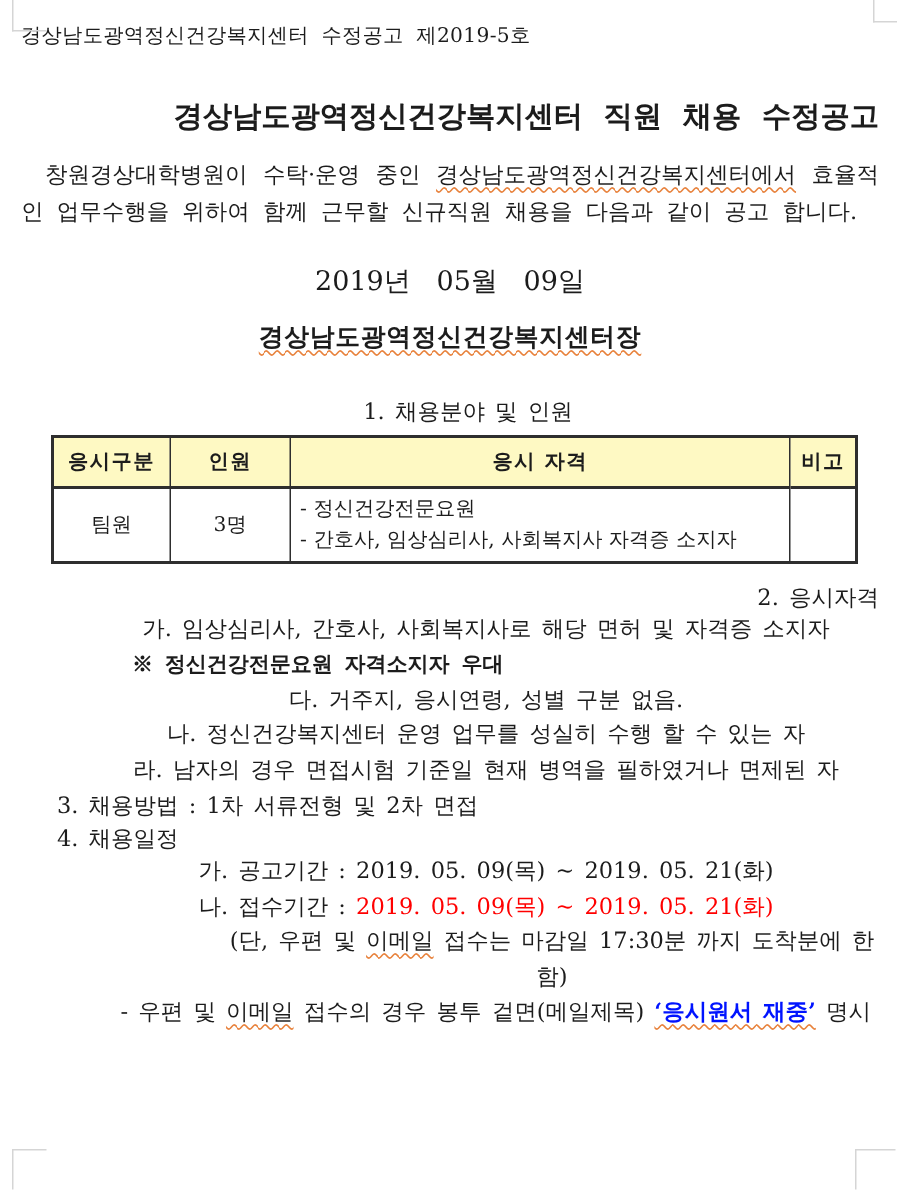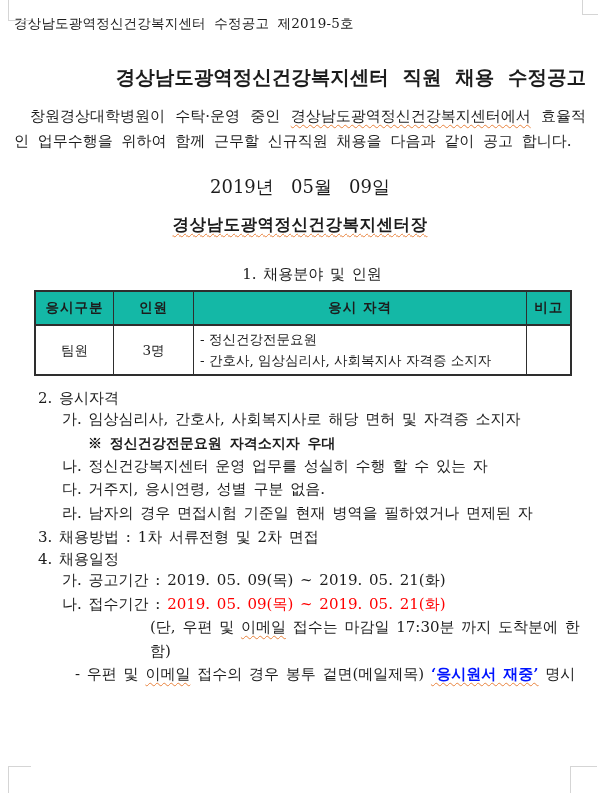--- a/index.html
+++ b/index.html
@@ -24,30 +24,30 @@
   .title{margin-top:31px;text-align:right;font-weight:bold;font-size:19.5px;word-spacing:7px;}
   .intro{margin-top:13px;font-size:15px;line-height:25px;text-align:justify;text-indent:16px;word-spacing:4px;}
   .date{margin-top:21px;text-align:center;font-size:18px;white-space:pre;}
   .sign{margin-top:15px;text-align:center;font-size:16.5px;font-weight:bold;letter-spacing:.5px;}
 
   .h-num{font-size:15px;padding-left:24px;word-spacing:2px;}
   .h1{margin-top:29px;text-align:center;}
 
   table.roster{margin:6px 0 0 20px;border-collapse:collapse;width:538px;font-size:13.5px;table-layout:fixed;border:2px solid #2e2e2e;}
   .roster th,.roster td{border:1px solid #2e2e2e;}
-  .roster th{background:#14b8a6;font-weight:bold;height:30px;font-size:13.5px;letter-spacing:1px;}
+  .roster th{background:#fef9c3;font-weight:bold;height:30px;font-size:13.5px;letter-spacing:1px;}
   .roster td{height:46px;}
   td.cat,td.cnt{text-align:center;vertical-align:middle;line-height:20px;padding:0 4px;}
   td.qual{padding:1px 6px;vertical-align:middle;}
   td.qual div{line-height:21px;white-space:nowrap;overflow:hidden;}
   .roster th{border-bottom-width:2px;}
 
-  .h2{margin-top:13px;}
+  .h2{margin-top:13px;text-align:right;}
   .h3,.h4{margin-top:3px;}
-  .li{padding-left:48px;font-size:15px;line-height:23.5px;word-spacing:2px;}
+  .li{padding-left:48px;font-size:15px;line-height:23.5px;word-spacing:2px;text-align:center;}
   .note{padding-left:74px;font-size:14px;font-weight:bold;line-height:23px;word-spacing:3px;}
   .sub{padding-left:136px;}
   .dash{padding-left:61px;}
 
   .red{color:#ff0000;}
   .blue{color:#0014ff;font-weight:bold;}
   .sq{text-decoration-line:underline;text-decoration-style:wavy;text-decoration-color:#e8823c;text-decoration-thickness:1px;text-underline-offset:3px;}
 </style>
 </head>
 <body>
@@ -95,22 +95,22 @@
           <div>- 간호사, 임상심리사, 사회복지사 자격증 소지자</div>
         </td>
         <td class="cat"></td>
       </tr>
     </tbody>
   </table>
 
   <div class="h-num h2">2. 응시자격</div>
   <div class="li">가. 임상심리사, 간호사, 사회복지사로 해당 면허 및 자격증 소지자</div>
   <div class="note">※ 정신건강전문요원 자격소지자 우대</div>
+  <div class="li">다. 거주지, 응시연령, 성별 구분 없음.</div>
   <div class="li">나. 정신건강복지센터 운영 업무를 성실히 수행 할 수 있는 자</div>
-  <div class="li">다. 거주지, 응시연령, 성별 구분 없음.</div>
   <div class="li">라. 남자의 경우 면접시험 기준일 현재 병역을 필하였거나 면제된 자</div>
 
   <div class="h-num h3">3. 채용방법 : 1차 서류전형 및 2차 면접</div>
 
   <div class="h-num h4">4. 채용일정</div>
 
   <div class="li"><span>가. 공고기간 : </span><span>2019. 05. 09(목) ~ 2019. 05. 21(화)</span></div>
 
   <div class="li"><span>나. 접수기간 : </span><span class="red">2019. 05. 09(목) ~ 2019. 05. 21(화)</span></div>
 

